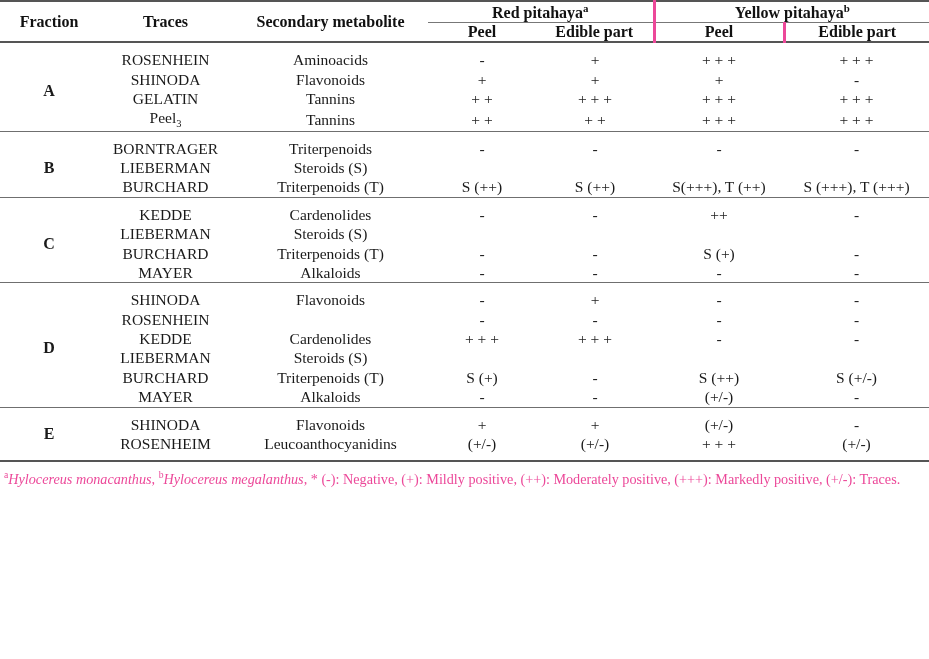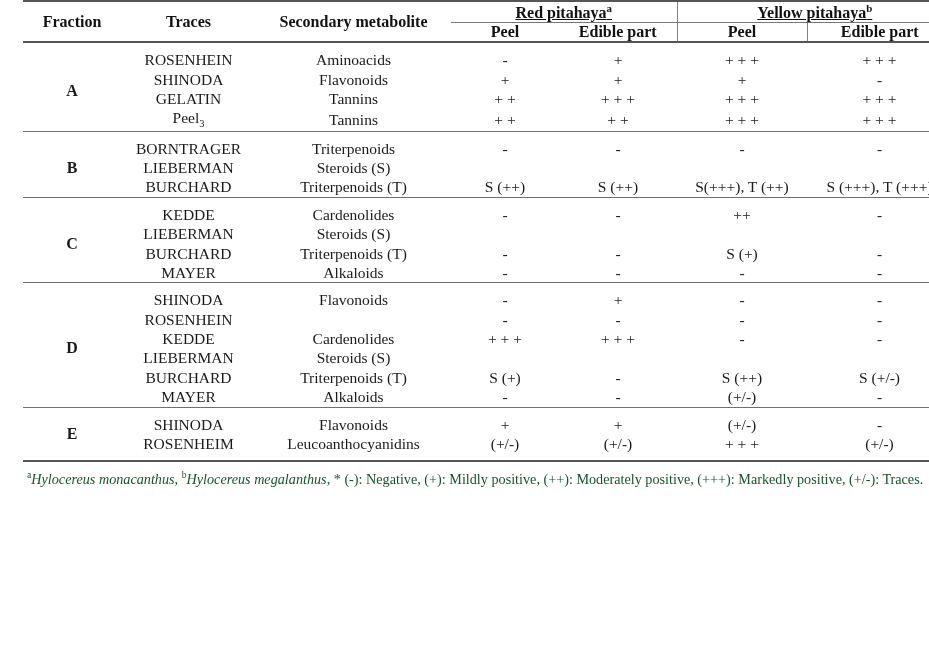--- a/index.html
+++ b/index.html
@@ -11,21 +11,20 @@
     font-family: "Liberation Serif", serif;
     color: #1a1a1a;
   }
   .page {
     width: 929px;
     height: 659px;
     box-sizing: border-box;
     position: relative;
     background: #ffffff;
     overflow: hidden;
-    padding-left: 23px;
   }
   table.phyto {
     width: 929px;
     border-collapse: collapse;
     table-layout: fixed;
     font-size: 15.5px;
   }
   table.phyto td, table.phyto th {
     padding: 0;
     vertical-align: middle;
@@ -47,32 +46,31 @@
     color: #111;
   }
   .rule-top {
     border-top: 2.5px solid #555;
   }
   .rule-heavy-bottom {
     border-bottom: 2.5px solid #555;
   }
   .hdr-span {
     border-bottom: 1px solid #777;
-    text-decoration: underline;
   }
   .hdr-top td {
     padding-top: 7px;
     padding-bottom: 5px;
   }
   .hdr-bot td {
     padding-top: 4px;
     padding-bottom: 6px;
   }
   .vline {
-    border-left: 1px solid #ec4899;
+    border-left: 3px solid #ec4899;
   }
   sup {
     font-size: 0.68em;
     vertical-align: super;
   }
   sub {
     font-size: 0.68em;
     vertical-align: sub;
   }
 
@@ -102,21 +100,21 @@
   .val {
     white-space: nowrap;
   }
   .footnote {
     width: 929px;
     box-sizing: border-box;
     padding: 6px 4px 0 4px;
     font-size: 14.2px;
     line-height: 1.35;
     border-top: 2.2px solid #555;
-    color: #14532d;
+    color: #ec4899;
   }
   .footnote i { font-style: italic; }
 </style>
 </head>
 <body>
 
 <div class="page">
 
   <table class="phyto">
     <colgroup>

